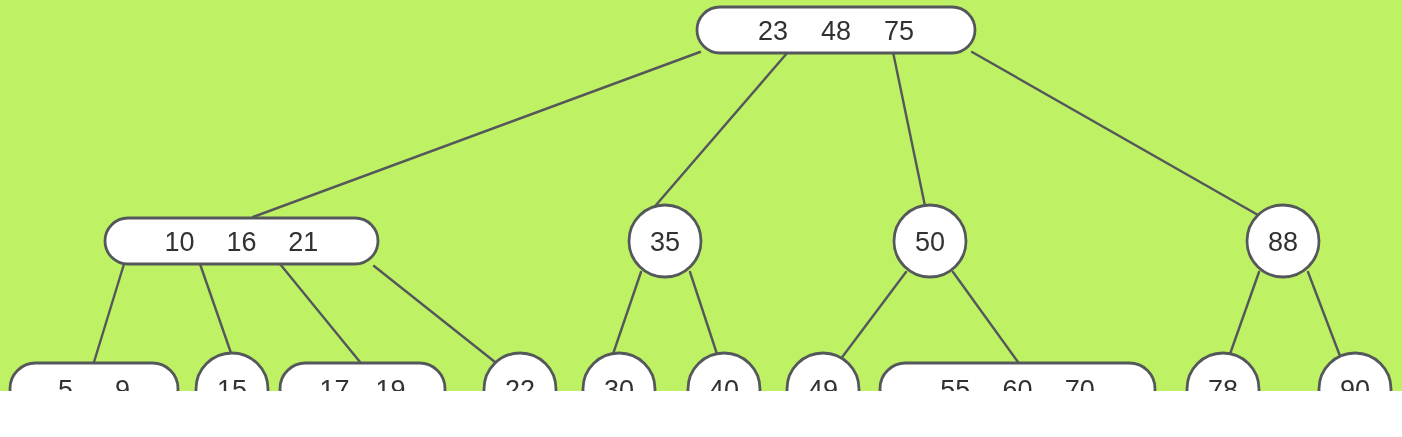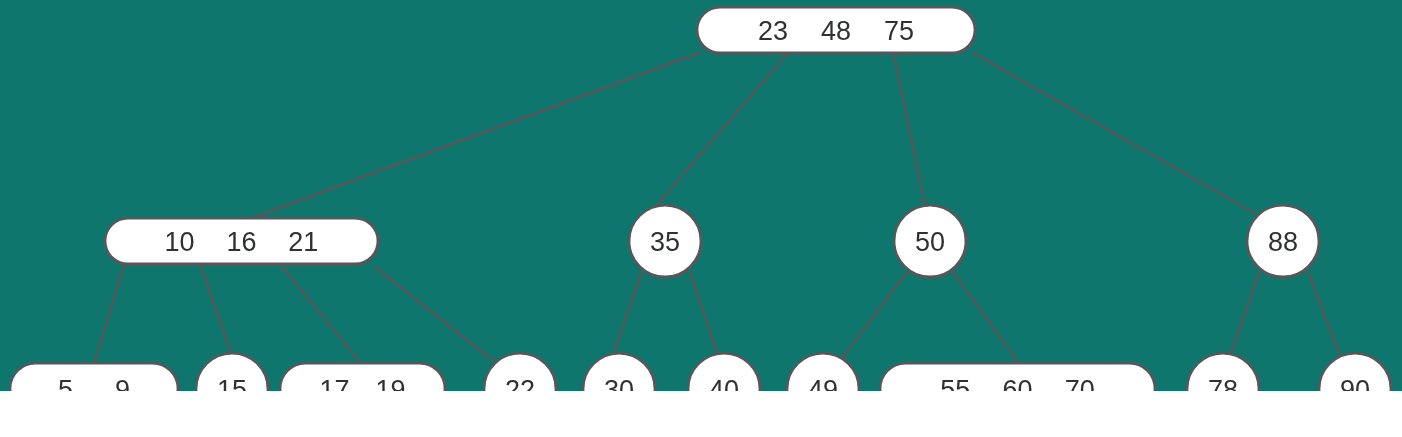--- a/index.html
+++ b/index.html
@@ -7,21 +7,21 @@
     padding: 0;
     background: #ffffff;
   }
   body {
     font-family: "Liberation Sans", sans-serif;
   }
   #tree-canvas {
     position: relative;
     width: 1402px;
     height: 391px;
-    background: #0f766e;
+    background: #bef264;
     overflow: hidden;
   }
   #tree-svg {
     position: absolute;
     left: 0;
     top: 0;
     width: 1402px;
     height: 437px;
   }
   .edge {

